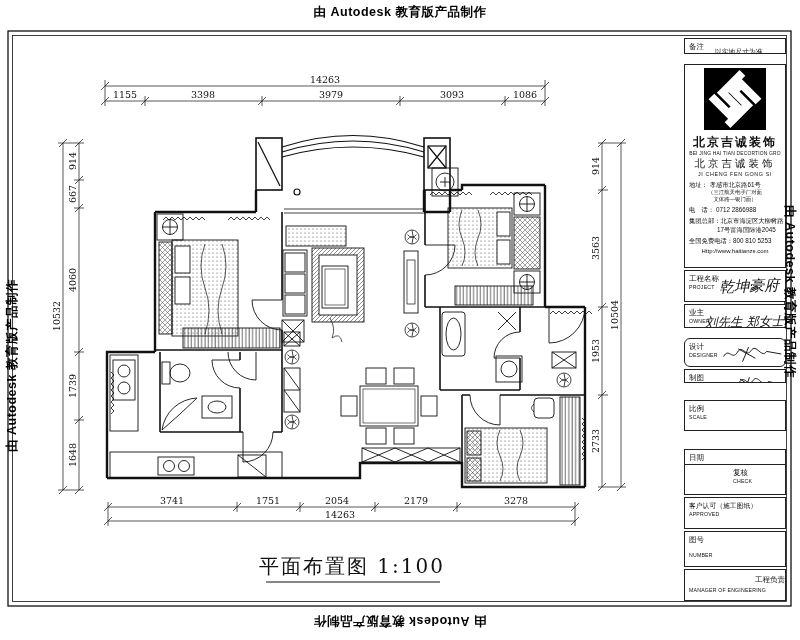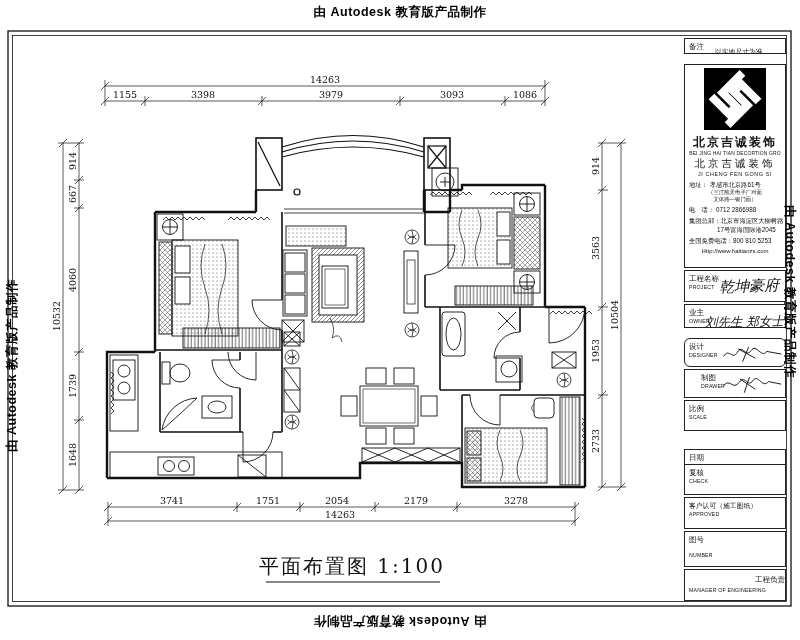--- a/index.html
+++ b/index.html
@@ -325,40 +325,40 @@
 </div>
 
 <div class="tb-box" style="top:338px;height:29px;border-radius:6px;">
   <div class="tb-label">设计</div>
   <div class="tb-en">DESIGNER</div>
   <svg class="abs" style="left:36px;top:3px;" width="62" height="24" viewBox="0 0 72 24">
     <path d="M3,15 C9,4 13,20 19,10 S29,17 35,8 S47,18 53,9 L70,12 M20,6 l20,11 M32,4 l-7,17" stroke="#111" stroke-width="1.1" fill="none"></path>
   </svg>
 </div>
 
-<div class="tb-box" style="top:369px;height:29px;padding-left:12px;">
+<div class="tb-box" style="top:369px;height:14px;">
   <div class="tb-label">制图</div>
   <div class="tb-en">DRAWER</div>
   <svg class="abs" style="left:36px;top:3px;" width="62" height="24" viewBox="0 0 72 24">
     <path d="M3,13 C10,3 14,19 21,9 S31,16 37,7 S48,17 55,8 L70,11 M22,5 l18,12 M33,3 l-6,18" stroke="#111" stroke-width="1.1" fill="none"></path>
   </svg>
 </div>
 
 <div class="tb-box" style="top:400px;height:31px;">
   <div class="tb-label">比例</div>
   <div class="tb-en">SCALE</div>
   <div style="position:absolute;left:40px;top:7px;font-size:13px;font-family:'DejaVu Serif',serif;margin-top:32px;">1:100</div>
 </div>
 
 <div class="tb-box" style="top:433px;height:29px;margin-top:16px;">
   <div class="tb-label">日期</div>
   <div class="tb-en">DATE</div>
 </div>
 
-<div class="tb-box" style="top:464px;height:31px;">
+<div class="tb-box" style="top:464px;height:31px;padding-left:44px;">
   <div class="tb-label">复核</div>
   <div class="tb-en">CHECK</div>
 </div>
 
 <div class="tb-box" style="top:497px;height:32px;">
   <div class="tb-label" style="font-size:6.8px;">客户认可（施工图纸）</div>
   <div class="tb-en">APPROVED</div>
 </div>
 
 <div class="tb-box" style="top:531px;height:36px;">

